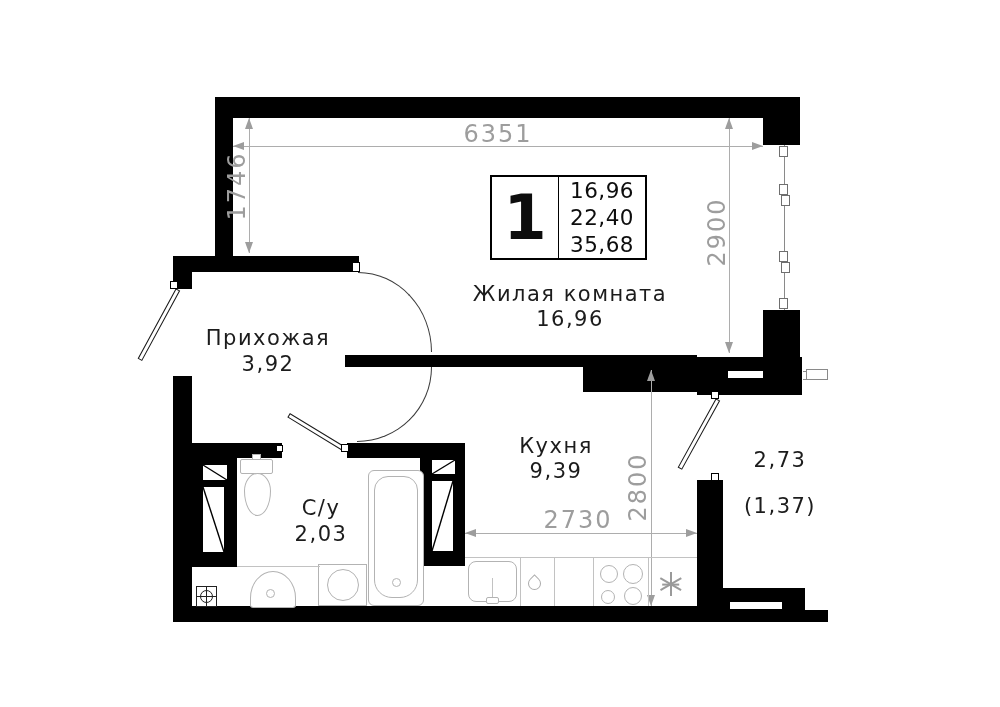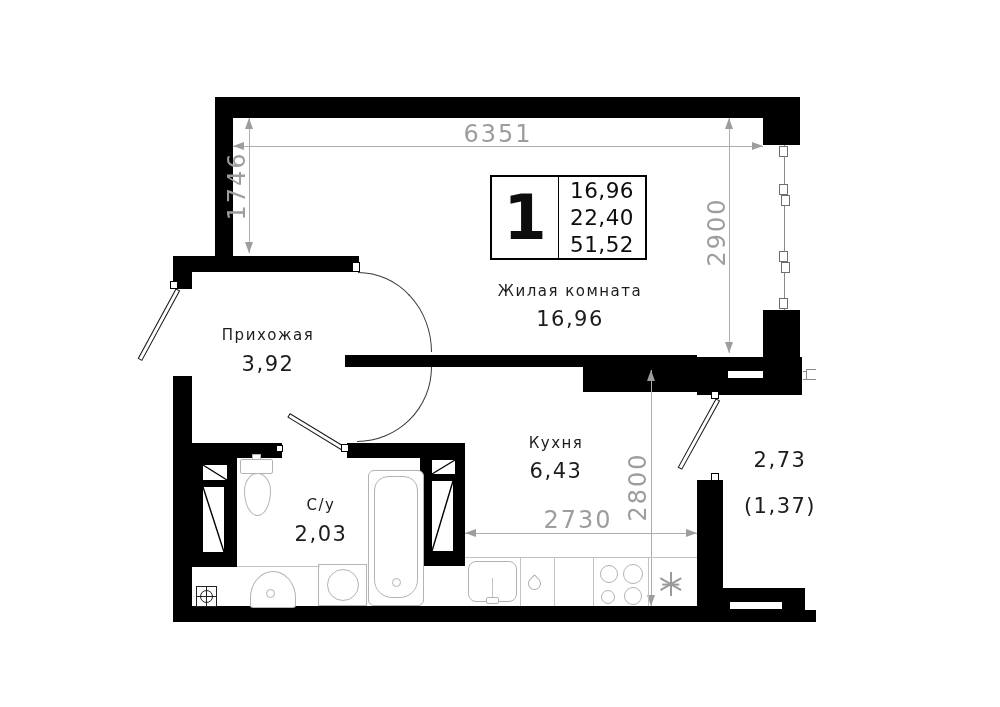--- a/index.html
+++ b/index.html
@@ -1,22 +1,22 @@
 <!DOCTYPE html>
 <html><head>
 <meta charset="utf-8">
 <style>
   html,body{margin:0;padding:0;background:#fff;}
   #canvas{position:relative;width:816px;height:707px;background:#fff;overflow:hidden;
-          font-family:"DejaVu Sans","Liberation Sans",sans-serif;}
+          font-family:"DejaVu Sans","Liberation Sans",sans-serif;padding-left:12px;}
   .abs{position:absolute;}
   .wall{position:absolute;background:#000;}
   .slit{position:absolute;background:#fff;}
   
-  .room-label{position:absolute;color:#1c1c1c;font-size:15px;letter-spacing:1.5px;text-align:center;white-space:nowrap;}
+  .room-label{position:absolute;color:#1c1c1c;font-size:21px;letter-spacing:1.5px;text-align:center;white-space:nowrap;}
   .room-area{position:absolute;color:#1c1c1c;font-size:21px;letter-spacing:1.5px;text-align:center;white-space:nowrap;}
   
   .dim-line{position:absolute;background:#adadad;}
   .dim-text{position:absolute;color:#9d9d9d;font-size:24px;letter-spacing:2px;text-align:center;white-space:nowrap;}
   .dim-text.v{transform:rotate(-90deg);}
   .arr{position:absolute;width:0;height:0;border-style:solid;}
   .arr.left {border-width:4px 11px 4px 0;border-color:transparent #9d9d9d transparent transparent;}
   .arr.right{border-width:4px 0 4px 11px;border-color:transparent transparent transparent #9d9d9d;}
   .arr.up   {border-width:0 4px 11px 4px;border-color:transparent transparent #9d9d9d transparent;}
   .arr.down {border-width:11px 4px 0 4px;border-color:#9d9d9d transparent transparent transparent;}
@@ -151,30 +151,30 @@
   <div class="dim-text" style="left:498px;top:506px;width:160px;">2730</div>
   <div class="dim-line" style="left:465px;top:533px;width:232px;height:1.2px;"></div>
   <div class="arr left" style="left:465px;top:529px;"></div>
   <div class="arr right" style="left:686px;top:529px;"></div>
 
   <div class="info-box">
     <div class="cell-1">1</div>
     <div class="cell-2">
       <span>16,96</span>
       <span>22,40</span>
-      <span>51,52</span>
+      <span>35,68</span>
     </div>
   </div>
 
   <div class="room-label" style="left:440px;top:282px;width:260px;">Жилая комната</div>
   <div class="room-area" style="left:440px;top:307px;width:260px;">16,96</div>
   <div class="room-label" style="left:188px;top:326px;width:160px;">Прихожая</div>
   <div class="room-area" style="left:188px;top:352px;width:160px;">3,92</div>
   <div class="room-label" style="left:476px;top:434px;width:160px;">Кухня</div>
-  <div class="room-area" style="left:476px;top:459px;width:160px;">6,43</div>
+  <div class="room-area" style="left:476px;top:459px;width:160px;">9,39</div>
   <div class="room-label" style="left:241px;top:496px;width:160px;">С/у</div>
   <div class="room-area" style="left:241px;top:522px;width:160px;">2,03</div>
   <div class="room-area" style="left:700px;top:448px;width:160px;">2,73</div>
   <div class="room-area" style="left:700px;top:494px;width:160px;">(1,37)</div>
 
   <div class="fx" style="left:240px;top:459px;width:33px;height:15px;border-radius:2px;"></div>
   <div class="fx" style="left:252px;top:454px;width:9px;height:6px;"></div>
   <div class="fx" style="left:244px;top:473px;width:27px;height:43px;border-radius:50% 50% 50% 50% / 42% 42% 58% 58%;"></div>
   <div class="fx" style="left:368px;top:470px;width:56px;height:136px;border-radius:6px;"></div>
   <div class="fx" style="left:374px;top:476px;width:44px;height:122px;border-radius:14px 14px 18px 18px;"></div>

